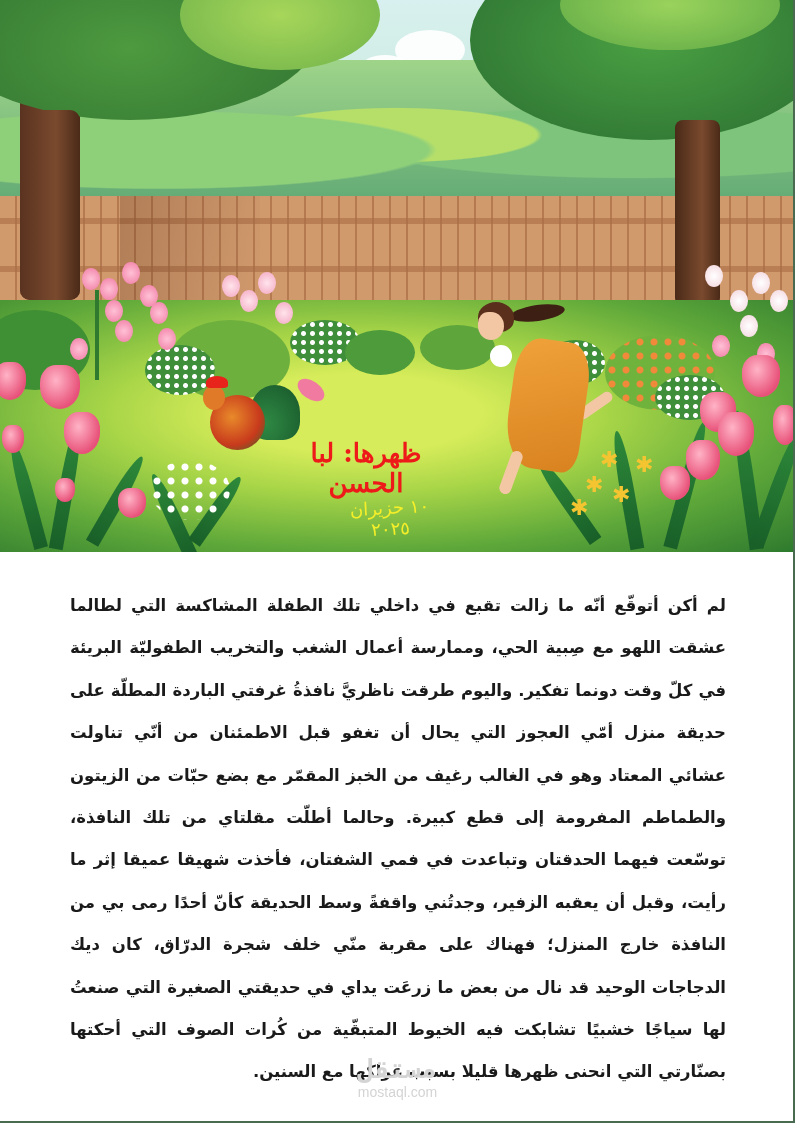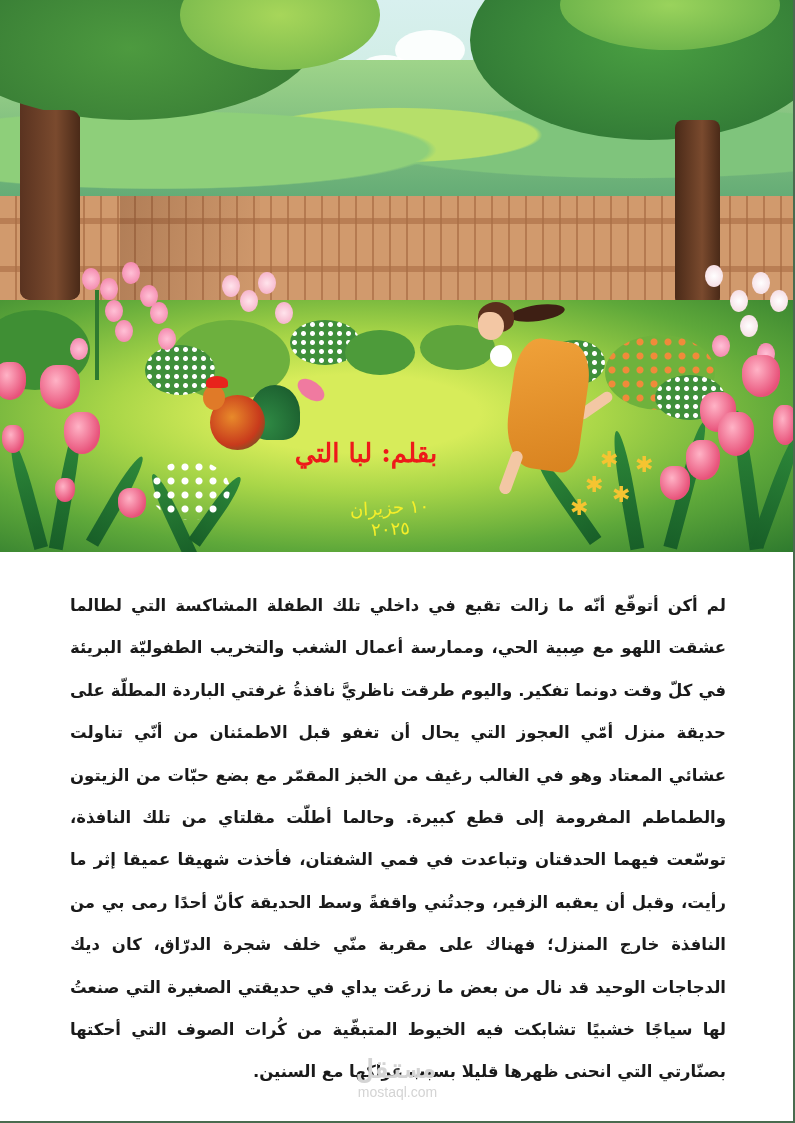--- a/index.html
+++ b/index.html
@@ -184,21 +184,21 @@
     <div class="slipper"></div>
 
     <div class="girl-ponytail"></div>
     <div class="girl-hair"></div>
     <div class="girl-face"></div>
     <div class="girl-leg2"></div>
     <div class="girl-dress"></div>
     <div class="girl-sleeve"></div>
     <div class="girl-leg1"></div>
 
-    <div class="author">بقلم: لبا التي</div>
+    <div class="author">ظهرها: لبا الحسن</div>
     <div class="date">١٠ حزيران ٢٠٢٥</div>
   </div>
 
   <p class="story">لم أكن أتوقّع أنّه ما زالت تقبع في داخلي تلك الطفلة المشاكسة التي لطالما عشقت اللهو مع صِبية الحي، وممارسة أعمال الشغب والتخريب الطفوليّة البريئة في كلّ وقت دونما تفكير. واليوم طرقت ناظريَّ نافذةُ غرفتي الباردة المطلّة على حديقة منزل أمّي العجوز التي يحال أن تغفو قبل الاطمئنان من أنّي تناولت عشائي المعتاد وهو في الغالب رغيف من الخبز المقمّر مع بضع حبّات من الزيتون والطماطم المفرومة إلى قطع كبيرة. وحالما أطلّت مقلتاي من تلك النافذة، توسّعت فيهما الحدقتان وتباعدت في فمي الشفتان، فأخذت شهيقا عميقا إثر ما رأيت، وقبل أن يعقبه الزفير، وجدتُني واقفةً وسط الحديقة كأنّ أحدًا رمى بي من النافذة خارج المنزل؛ فهناك على مقربة منّي خلف شجرة الدرّاق، كان ديك الدجاجات الوحيد قد نال من بعض ما زرعَت يداي في حديقتي الصغيرة التي صنعتُ لها سياجًا خشبيًا تشابكت فيه الخيوط المتبقّية من كُرات الصوف التي أحكتها بصنّارتي التي انحنى ظهرها قليلا بسبب عراكها مع السنين.</p>
 
   <div class="watermark">
     <div class="wm-ar">مستقل</div>
     <div class="wm-en">mostaql.com</div>
   </div>
 </div>

